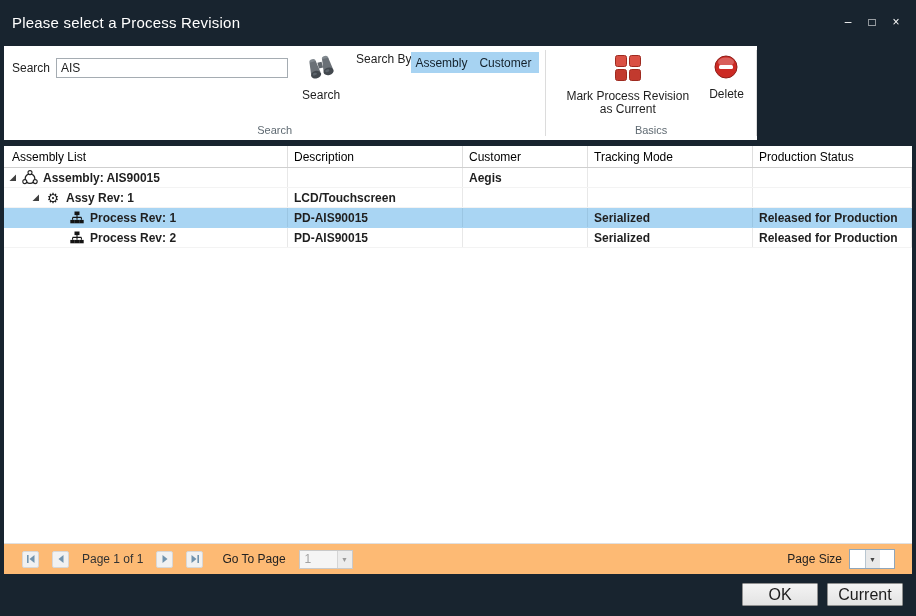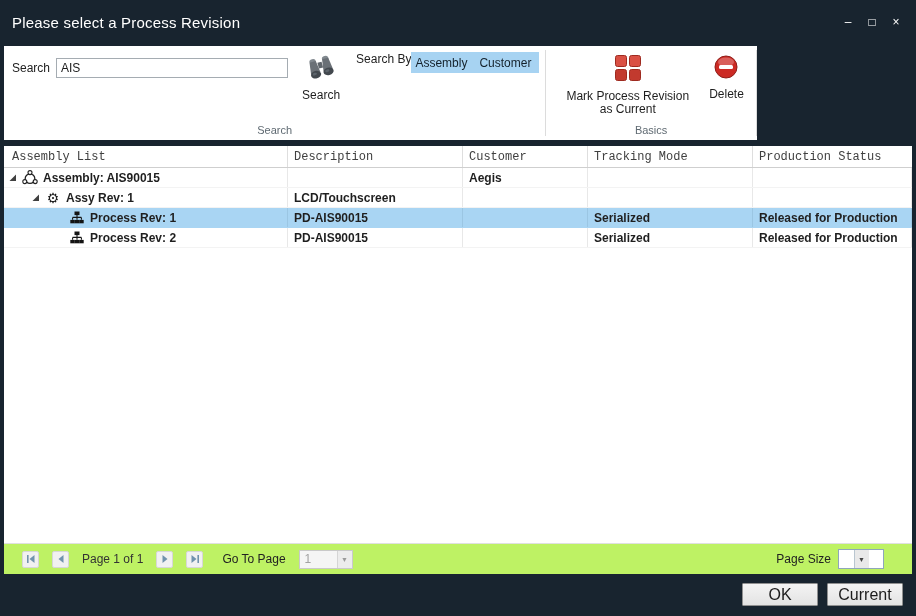--- a/index.html
+++ b/index.html
@@ -36,38 +36,38 @@
   .search-by{margin-left:8px;display:flex;flex-direction:row;}
   .search-by .sb-label{font-size:12px;margin:0 0 4px 2px;}
   .sb-option{width:64px;height:21px;background:#a7d3f2;display:flex;align-items:center;padding-left:4px;font-size:12px;color:#14212b;margin-bottom:12px;cursor:default;}
 
   .mark-btn{margin-left:6px;}
   .delete-btn{margin-left:8px;}
 
   
   .grid{position:absolute;left:4px;right:4px;top:146px;bottom:42px;background:#ffffff;display:flex;flex-direction:column;font-size:12px;}
   .gheader{display:flex;height:22px;border-bottom:1px solid #cfcfcf;flex:none;}
-  .gh-cell{border-right:1px solid #dedede;padding:4px 0 0 6px;color:#404040;white-space:nowrap;overflow:hidden;font-family:Liberation Mono, monospace;}
+  .gh-cell{border-right:1px solid #dedede;padding:4px 0 0 6px;color:#000000;white-space:nowrap;overflow:hidden;}
   .gh-cell.first{padding-left:8px;}
   .col0{width:284px;flex:none;} .col1{width:175px;flex:none;} .col2{width:125px;flex:none;} .col3{width:165px;flex:none;}
   .col4{flex:1;border-right:none;}
   .grow{display:flex;height:20px;flex:none;align-items:stretch;border-bottom:1px solid #f3f3f3;font-weight:bold;}
   .gcell{display:flex;align-items:center;padding-left:6px;border-right:1px solid #e8e8e8;overflow:hidden;white-space:nowrap;color:#1f1f1f;}
   .grow.selected{background:#a9d5f3;border-bottom-color:#a9d5f3;}
   .grow.selected .gcell{border-right-color:#9bc6e3;}
   .gfiller{flex:1;}
 
   .tree-cell{gap:5px;padding-left:4px;}
   .indent1{width:18px;flex:none;} .indent2{width:56px;flex:none;}
   .expander{width:9px;height:9px;flex:none;display:flex;}
   .row-icon{width:16px;height:16px;flex:none;display:flex;align-items:center;justify-content:center;}
   .gear{font-size:14px;line-height:16px;color:#1d1d1d;font-family:"DejaVu Sans",sans-serif;}
 
   
-  .pager{height:31px;border-top:1px solid #e0e0e0;display:flex;align-items:center;padding:0 28px 0 18px;gap:13px;font-size:12px;background:#bef264;flex:none;}
+  .pager{height:31px;border-top:1px solid #e0e0e0;display:flex;align-items:center;padding:0 17px 0 18px;gap:13px;font-size:12px;background:#fdba74;flex:none;}
   .pg-btn{width:17px;height:17px;background:#f1f1f1;border:1px solid #d7d7d7;border-radius:2px;display:flex;align-items:center;justify-content:center;flex:none;cursor:default;}
   .pg-text{color:#333;}
   .goto-label{margin-left:6px;}
   .combo{height:19px;border:1px solid #c9c9c9;display:flex;align-items:center;flex:none;}
   .combo .val{flex:1;padding-left:5px;overflow:hidden;}
   .combo-arrow{width:15px;height:100%;display:flex;align-items:center;justify-content:center;font-size:7px;border-left:1px solid #d5d5d5;}
   .goto-combo{width:54px;background:#f5f5f5;}
   .goto-combo .val{color:#a2a2a2;}
   .goto-combo .combo-arrow{color:#9a9a9a;background:#ececec;}
   .pager-right{margin-left:auto;display:flex;align-items:center;gap:7px;}

